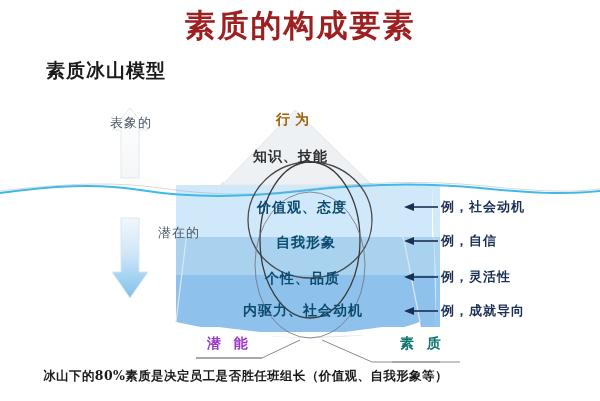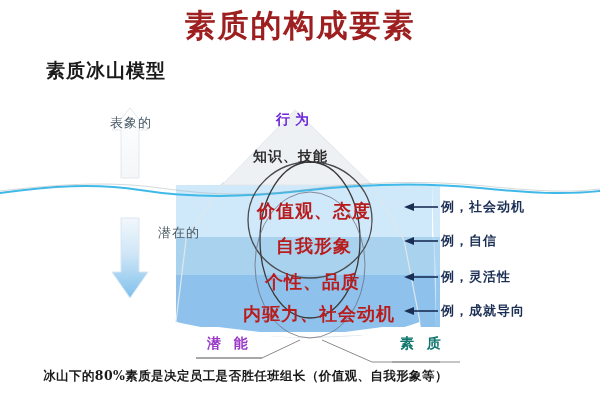--- a/index.html
+++ b/index.html
@@ -41,27 +41,27 @@
     font-size:13px;color:#4a5a66;line-height:16px;
     text-align:right;letter-spacing:1px;
   }
   .lbl-arrow-down{
     left:110px;top:135px;width:40px;
     font-size:13px;color:#4a5a66;line-height:16px;
     text-align:center;letter-spacing:1px;margin-left:48px;
   }
 
   .lbl-behavior{
-    left:276px;top:21px;font-size:14px;color:#6d28d9;letter-spacing:5px;font-weight:bold;
+    left:276px;top:21px;font-size:14px;color:#a16207;letter-spacing:5px;font-weight:bold;
   }
   .lbl-knowledge{
     left:253px;top:58px;font-size:14px;color:#2e2e2e;letter-spacing:1px;font-weight:bold;
   }
 
-  .ice-in{font-size:18px;font-weight:bold;letter-spacing:1px;color:#b91c1c;}
+  .ice-in{font-size:14px;font-weight:bold;letter-spacing:1px;color:#0c4a6e;}
   .ice-in.v1{left:257px;top:109px;}
   .ice-in.v2{left:276px;top:144px;}
   .ice-in.v3{left:265px;top:180px;}
   .ice-in.v4{left:243px;top:212px;}
 
   .lbl-qianneng{
     left:207px;top:245px;font-size:14px;font-weight:bold;color:#9a38c8;letter-spacing:4px;
   }
   .lbl-suzhi{
     left:400px;top:245px;font-size:14px;font-weight:bold;color:#0f766e;letter-spacing:4px;

